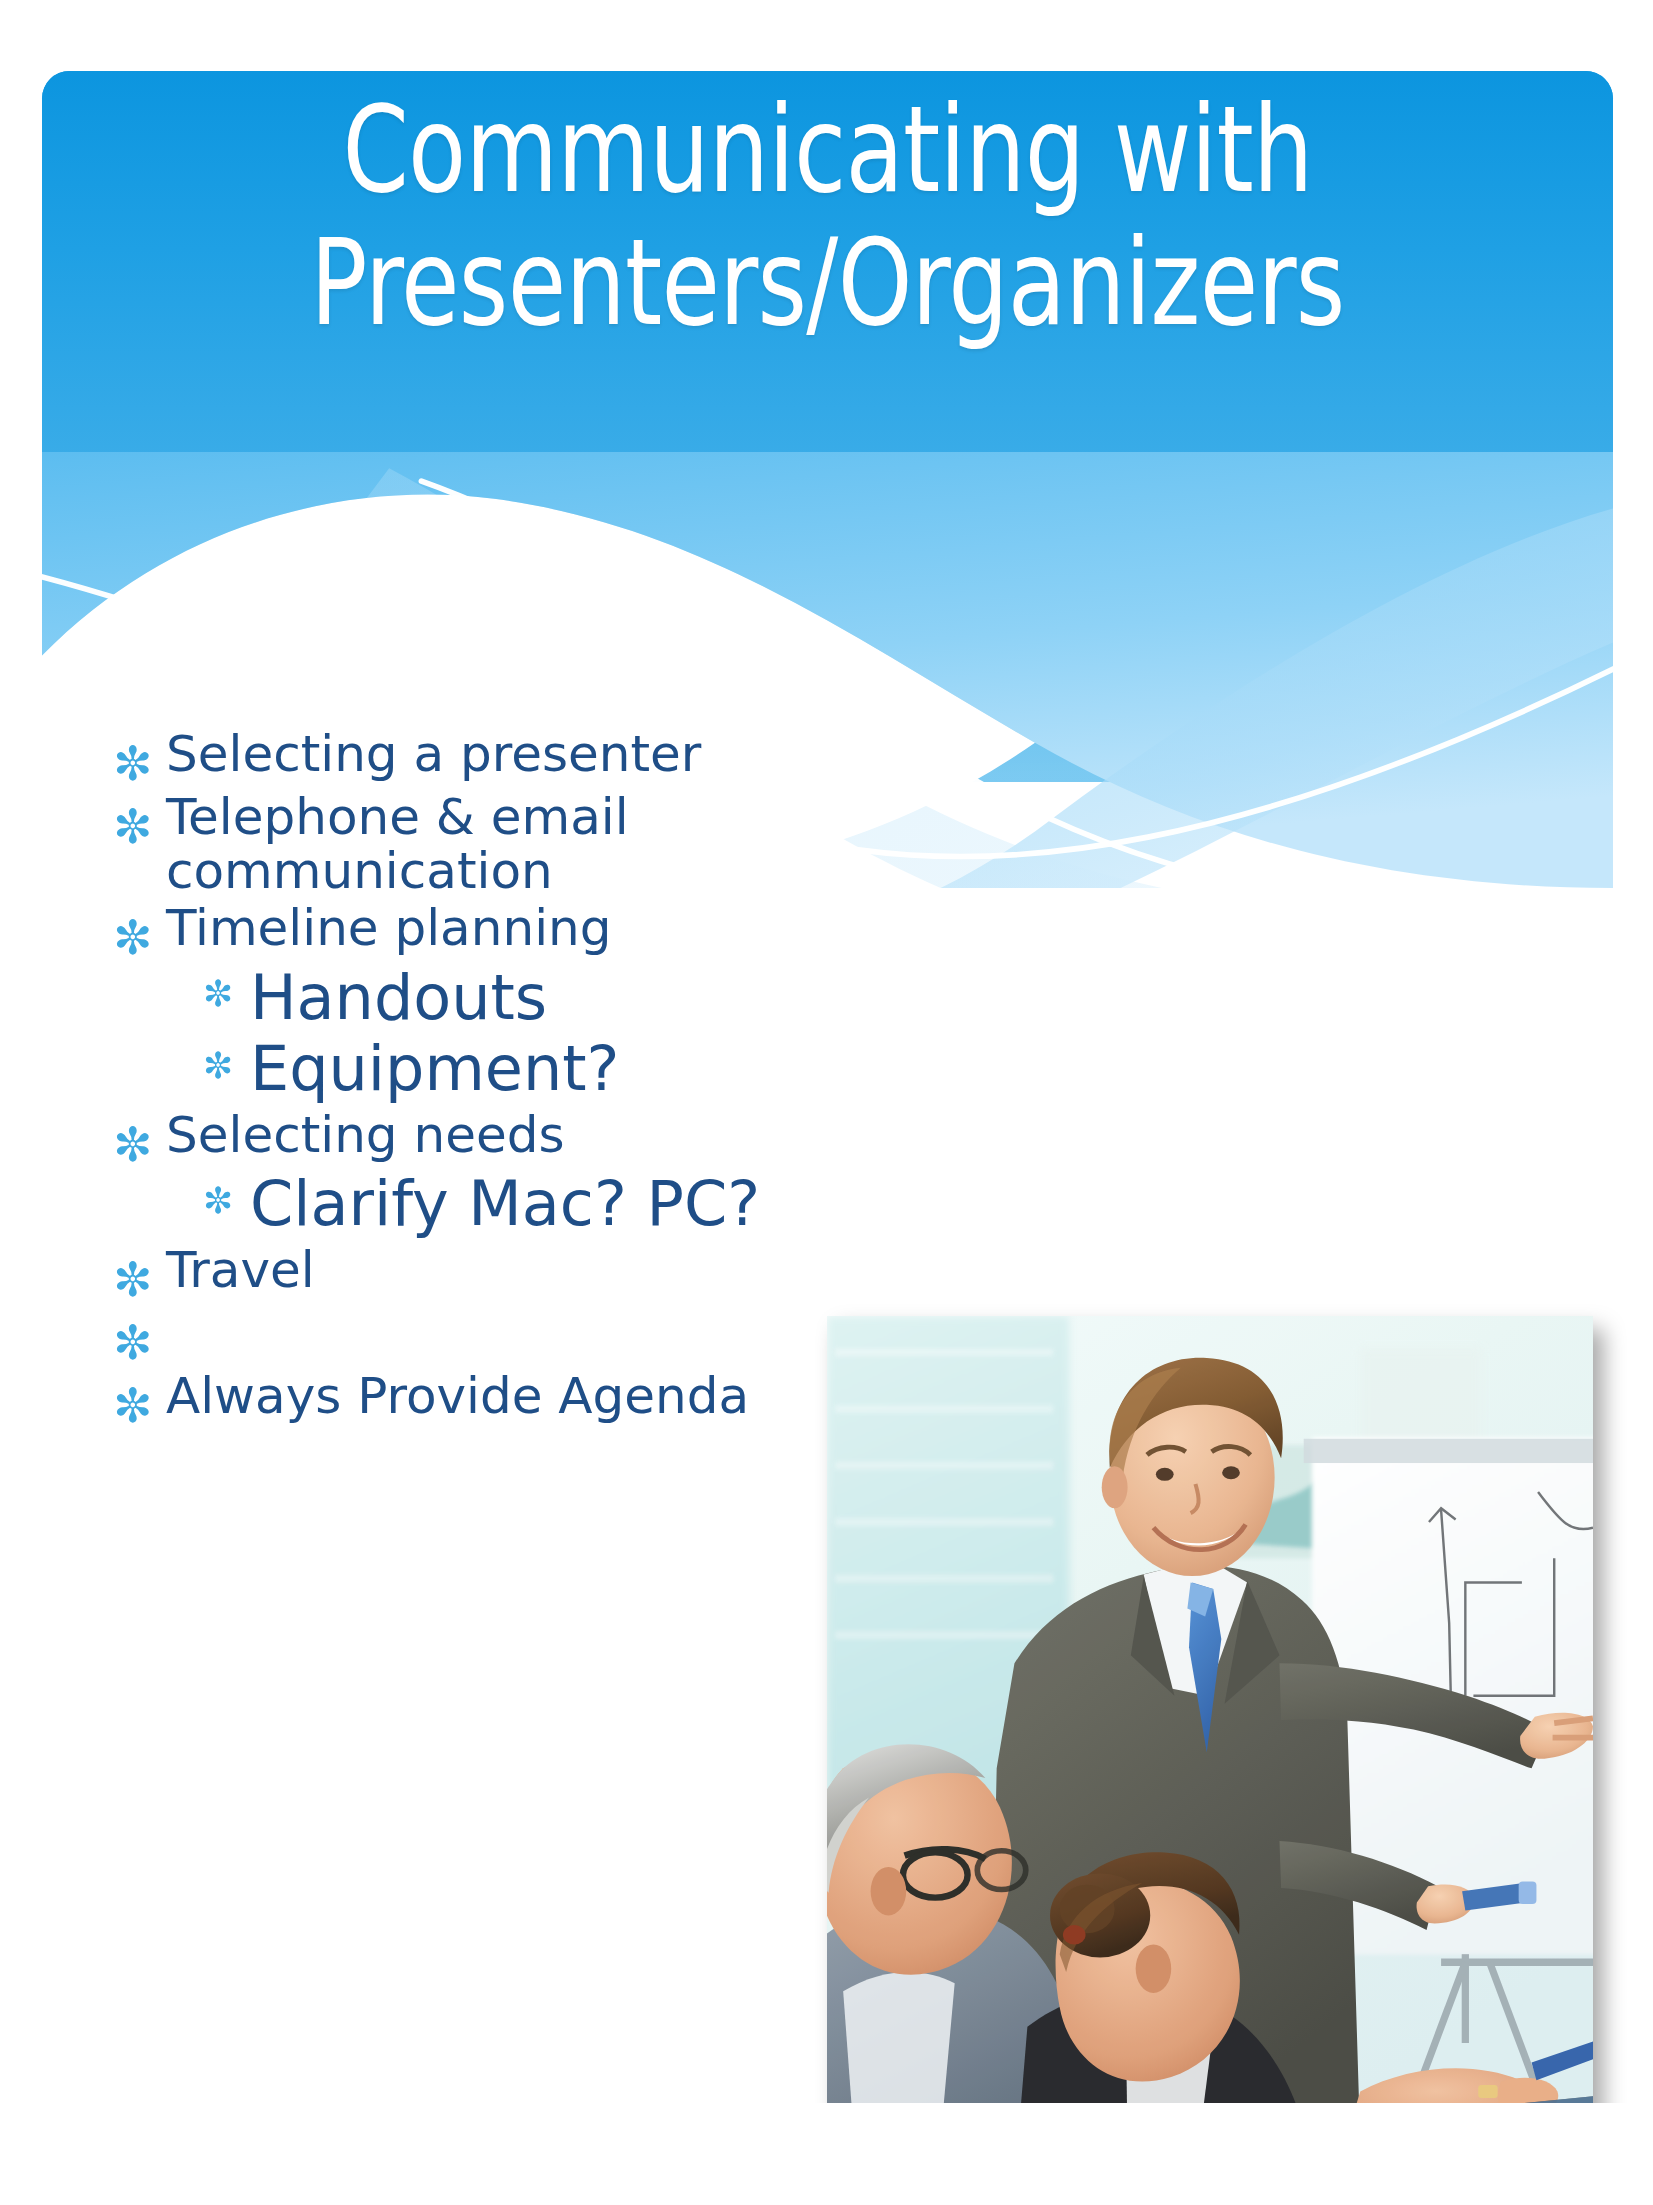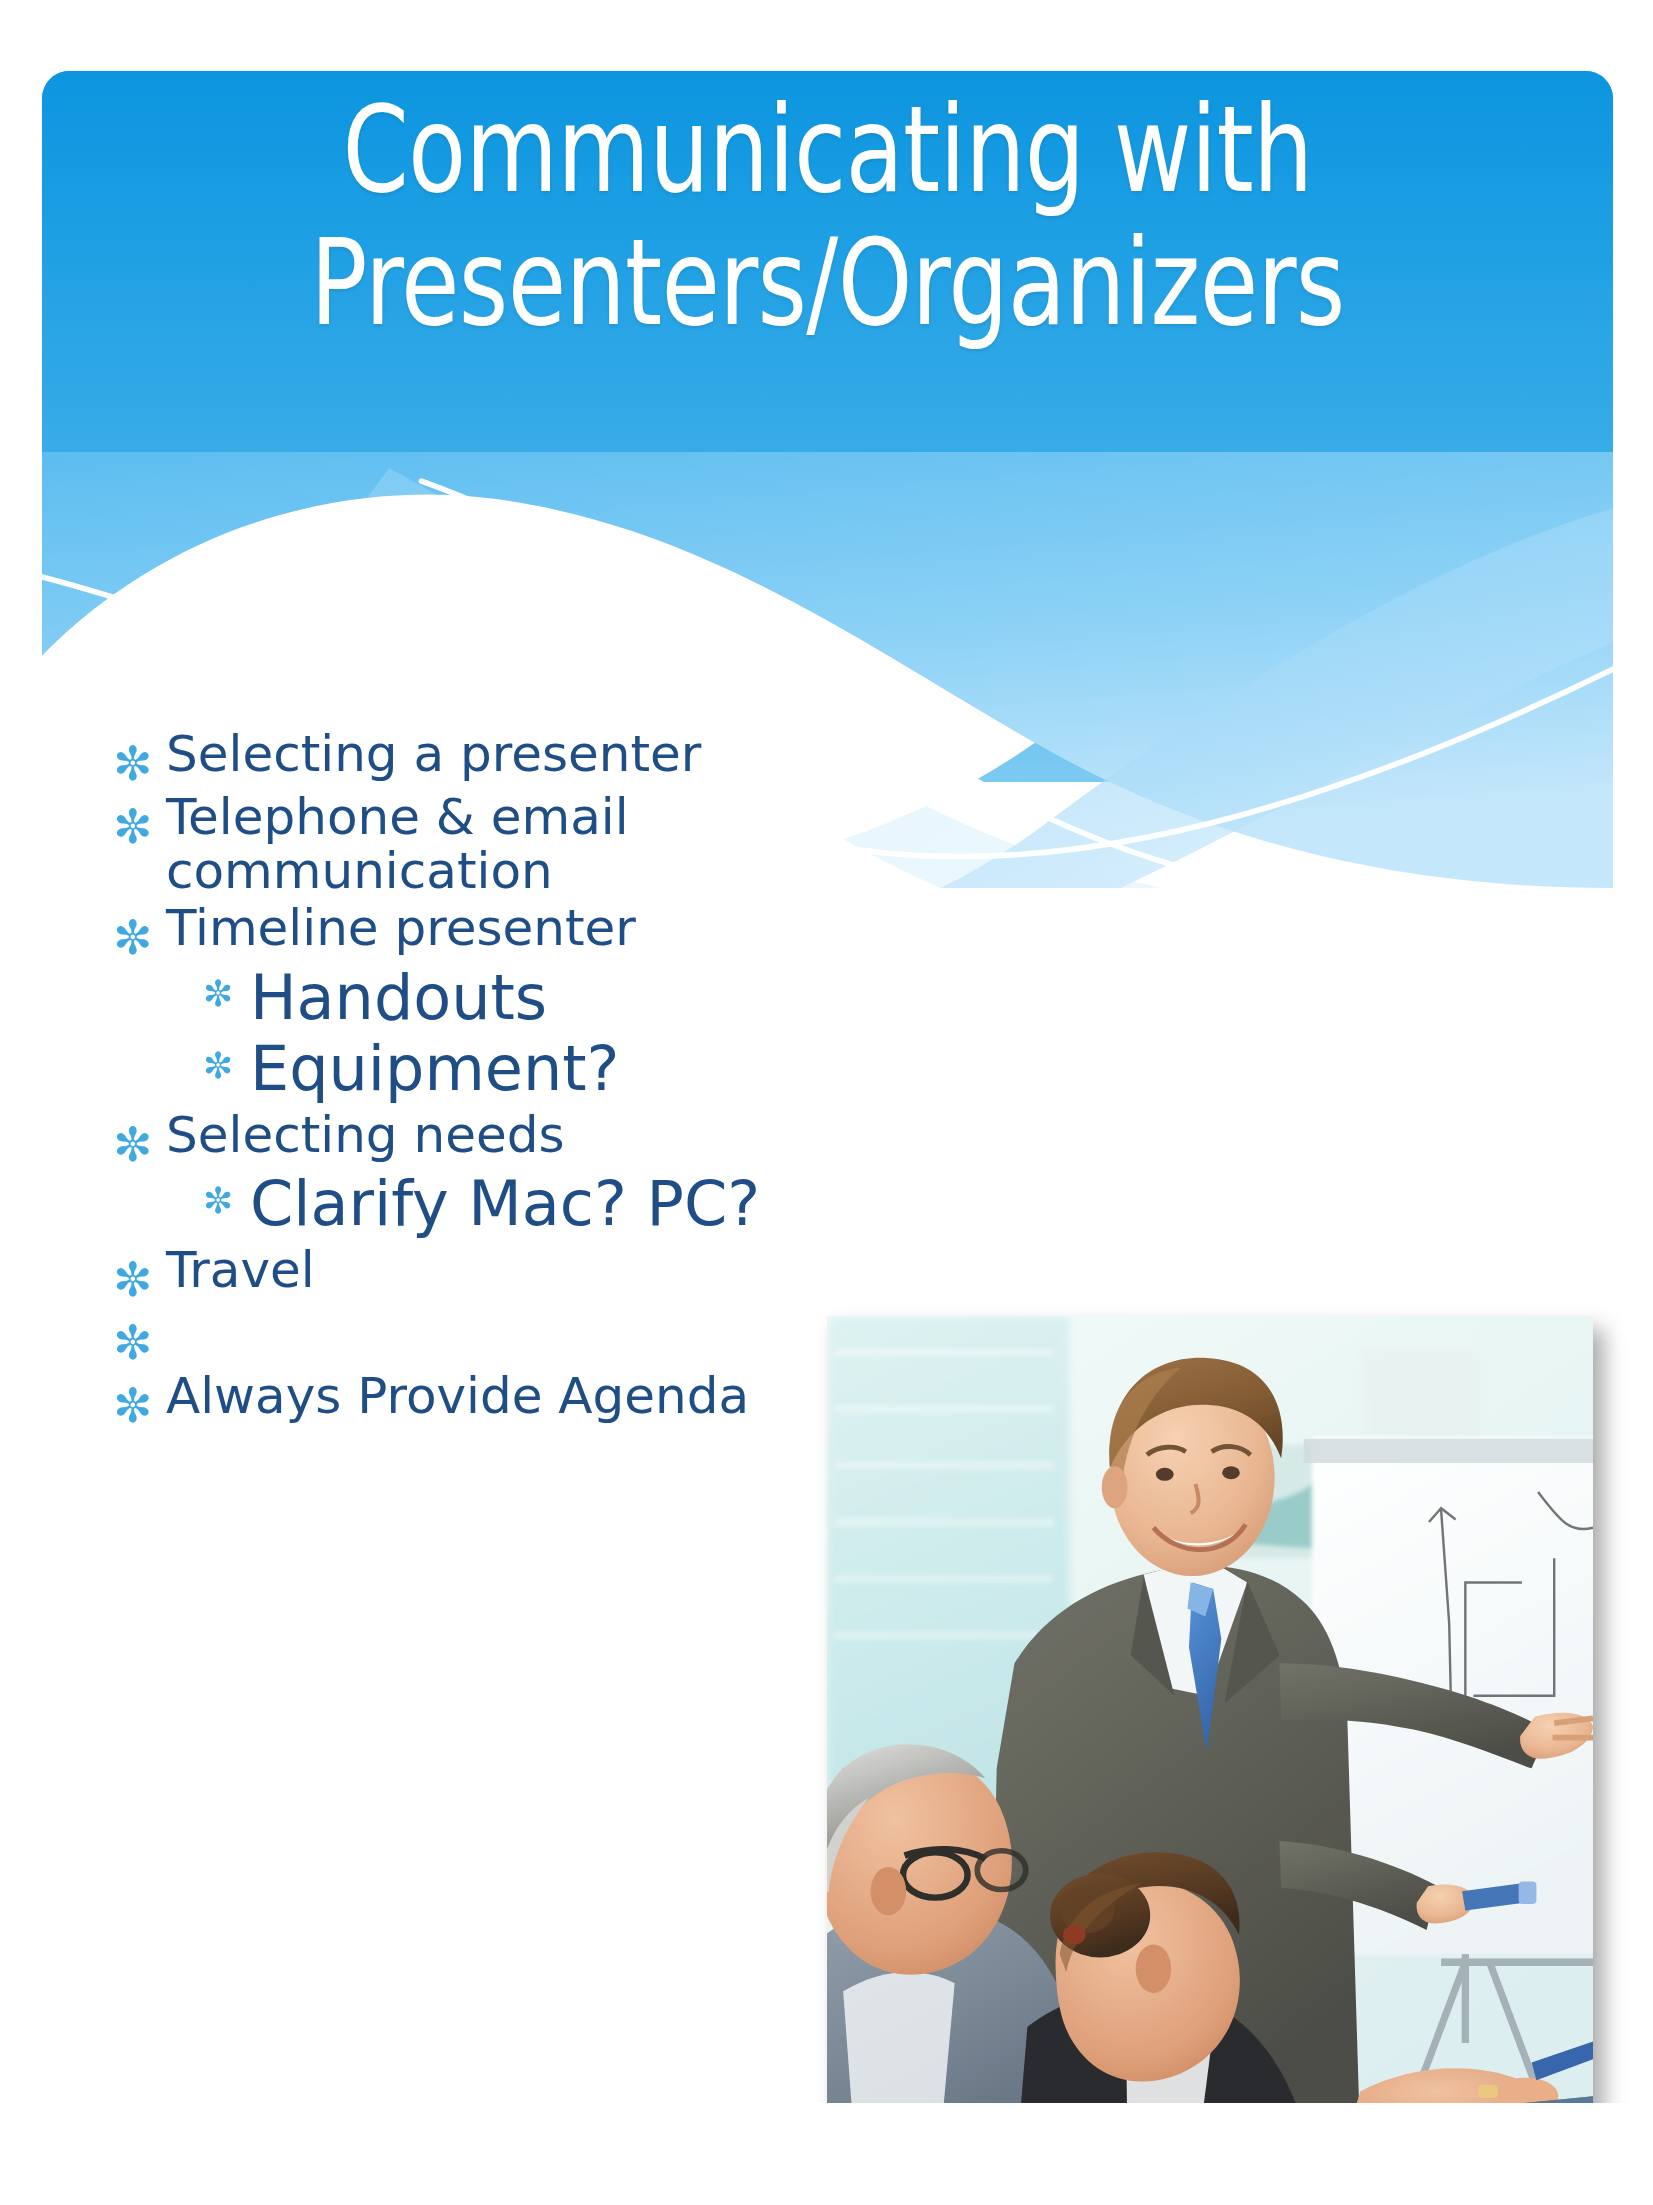--- a/index.html
+++ b/index.html
@@ -218,21 +218,21 @@
       <span class="bullet-text">Selecting a presenter</span>
     </div>
 
     <div class="bullet-row level-1">
       <span class="bullet-mark">✼</span>
       <span class="bullet-text">Telephone &amp; email communication</span>
     </div>
 
     <div class="bullet-row level-1">
       <span class="bullet-mark">✼</span>
-      <span class="bullet-text">Timeline presenter</span>
+      <span class="bullet-text">Timeline planning</span>
     </div>
 
     <div class="bullet-row level-2">
       <span class="bullet-mark">✼</span>
       <span class="bullet-text">Handouts</span>
     </div>
 
     <div class="bullet-row level-2">
       <span class="bullet-mark">✼</span>
       <span class="bullet-text">Equipment?</span>

